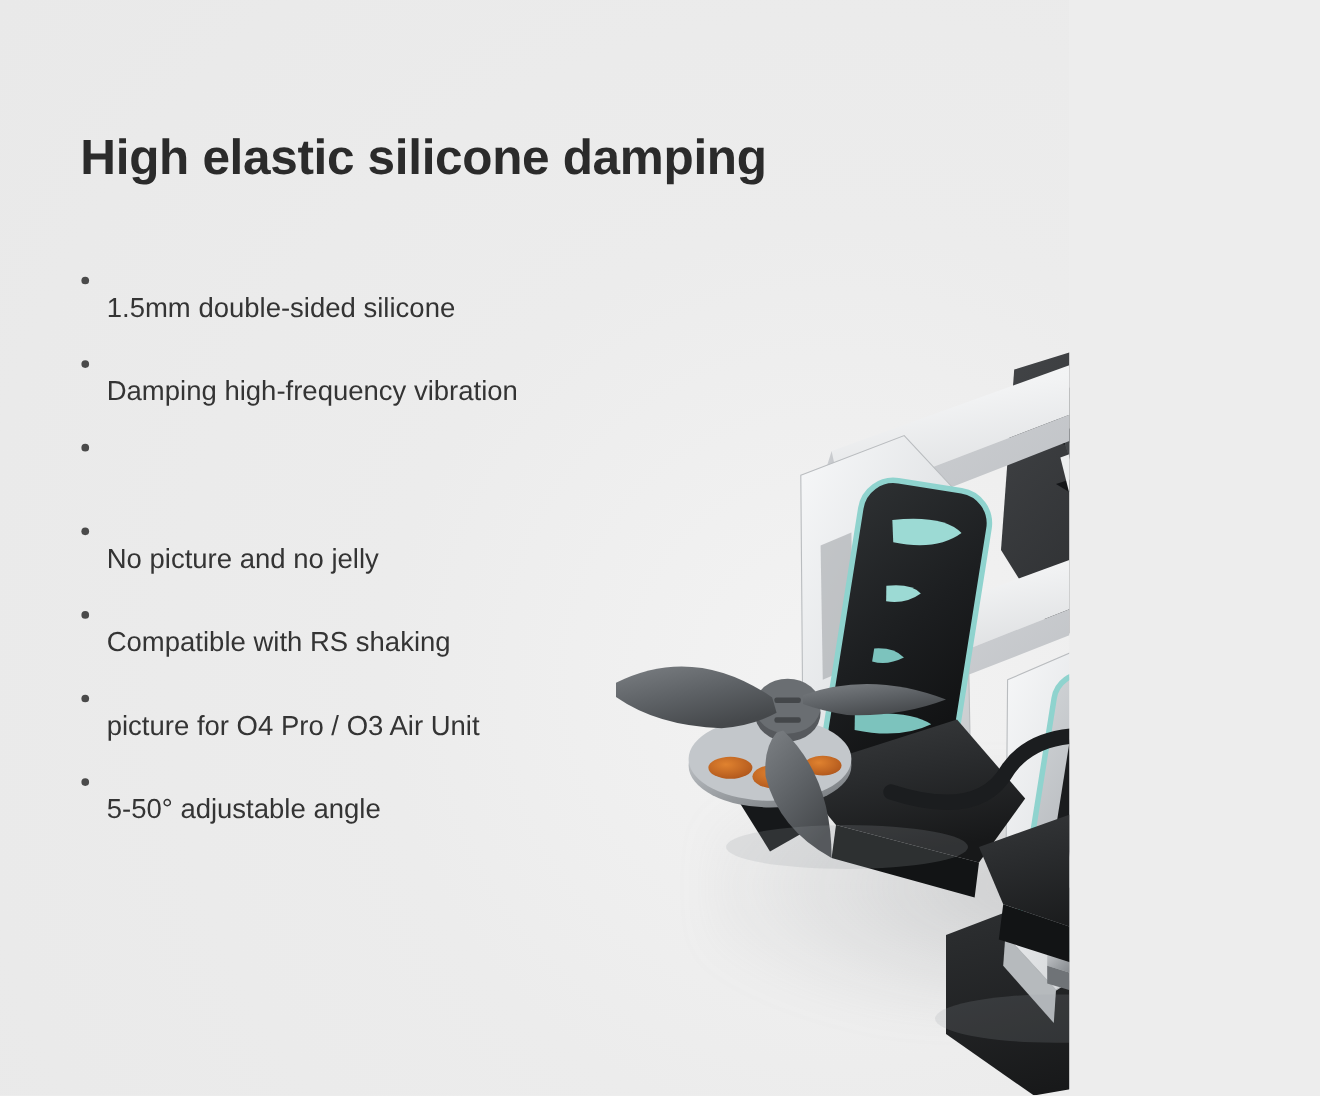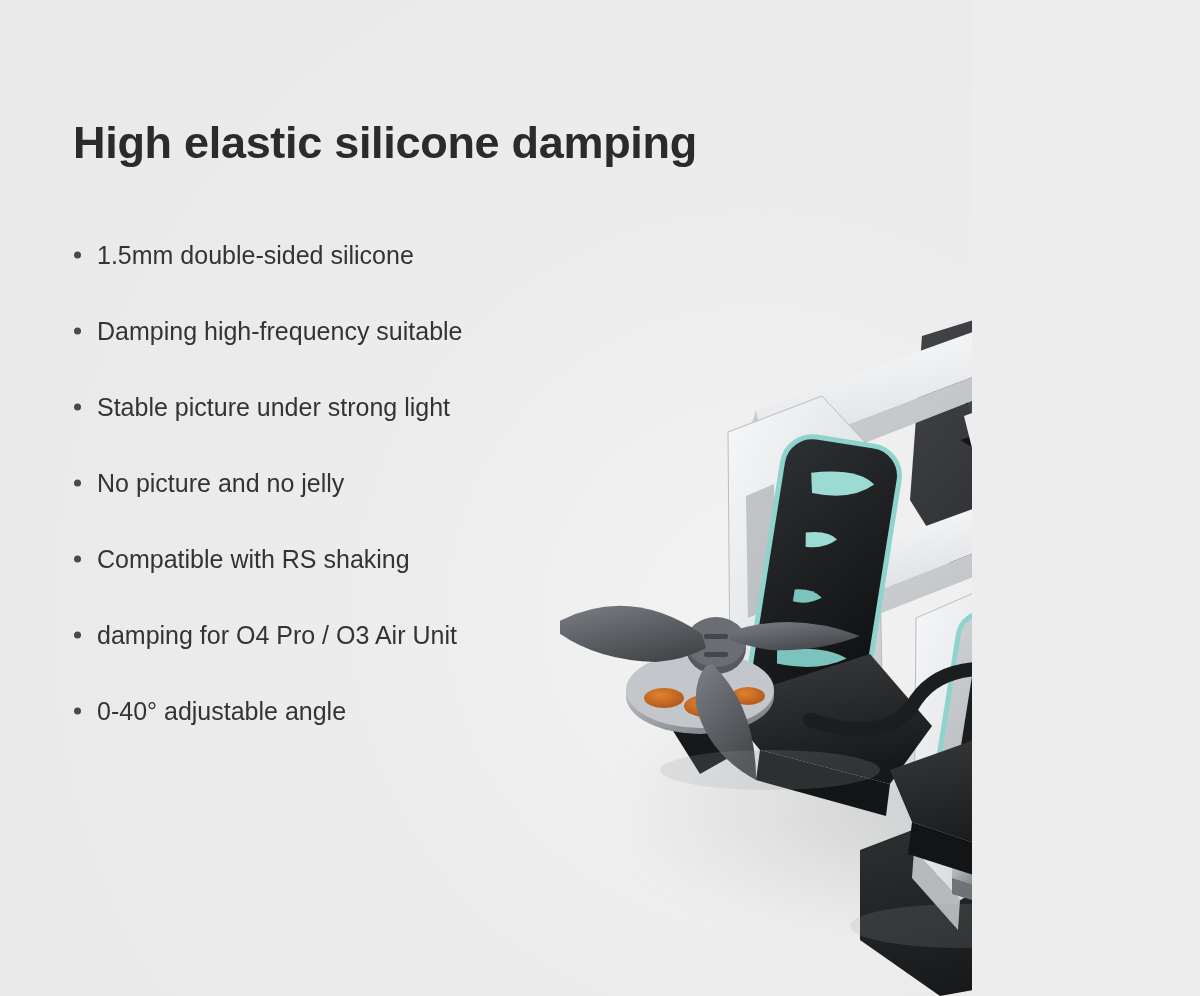--- a/index.html
+++ b/index.html
@@ -50,21 +50,21 @@
   }
 
   .feature-item {
     position:relative;
     padding-left:24px;
     font-size:25px;
     color:#343434;
     line-height:1;
     height:76px;
     display:flex;
-    align-items:center;
+    align-items:flex-end;
     white-space:nowrap;
   }
 
   .feature-item .dot {
     position:absolute;
     left:1px;
     top:50%;
     transform:translateY(-50%);
     width:7px;
     height:7px;
@@ -109,41 +109,40 @@
 
     <h1 class="headline">High elastic silicone damping</h1>
 
     <ul class="feature-list">
       <li class="feature-item">
         <span class="dot"></span>
         <span>1.5mm double-sided silicone</span>
       </li>
       <li class="feature-item">
         <span class="dot"></span>
-        <span>Damping high-frequency suitable</span>
-      </li>
-      <li class="feature-item">
-        <span class="dot"></span>
-        <span>Stable picture under strong light</span>
+        <span>Damping high-frequency vibration</span>
+      </li>
+      <li class="feature-item">
+        <span class="dot"></span>
       </li>
       <li class="feature-item">
         <span class="dot"></span>
         <span>No picture and no jelly</span>
       </li>
       <li class="feature-item">
         <span class="dot"></span>
         <span>Compatible with RS shaking</span>
       </li>
       <li class="feature-item">
         <span class="dot"></span>
-        <span>damping for O4 Pro / O3 Air Unit</span>
-      </li>
-      <li class="feature-item">
-        <span class="dot"></span>
-        <span>0-40° adjustable angle</span>
+        <span>picture for O4 Pro / O3 Air Unit</span>
+      </li>
+      <li class="feature-item">
+        <span class="dot"></span>
+        <span>5-50° adjustable angle</span>
       </li>
     </ul>
   </div>
 
   <div class="floor-shadow"></div>
 
   <div class="photo">
     <svg viewBox="0 0 640 746" xmlns="http://www.w3.org/2000/svg">
       <defs>
         <linearGradient id="whiteArm" x1="0" y1="0" x2="0.4" y2="1">

